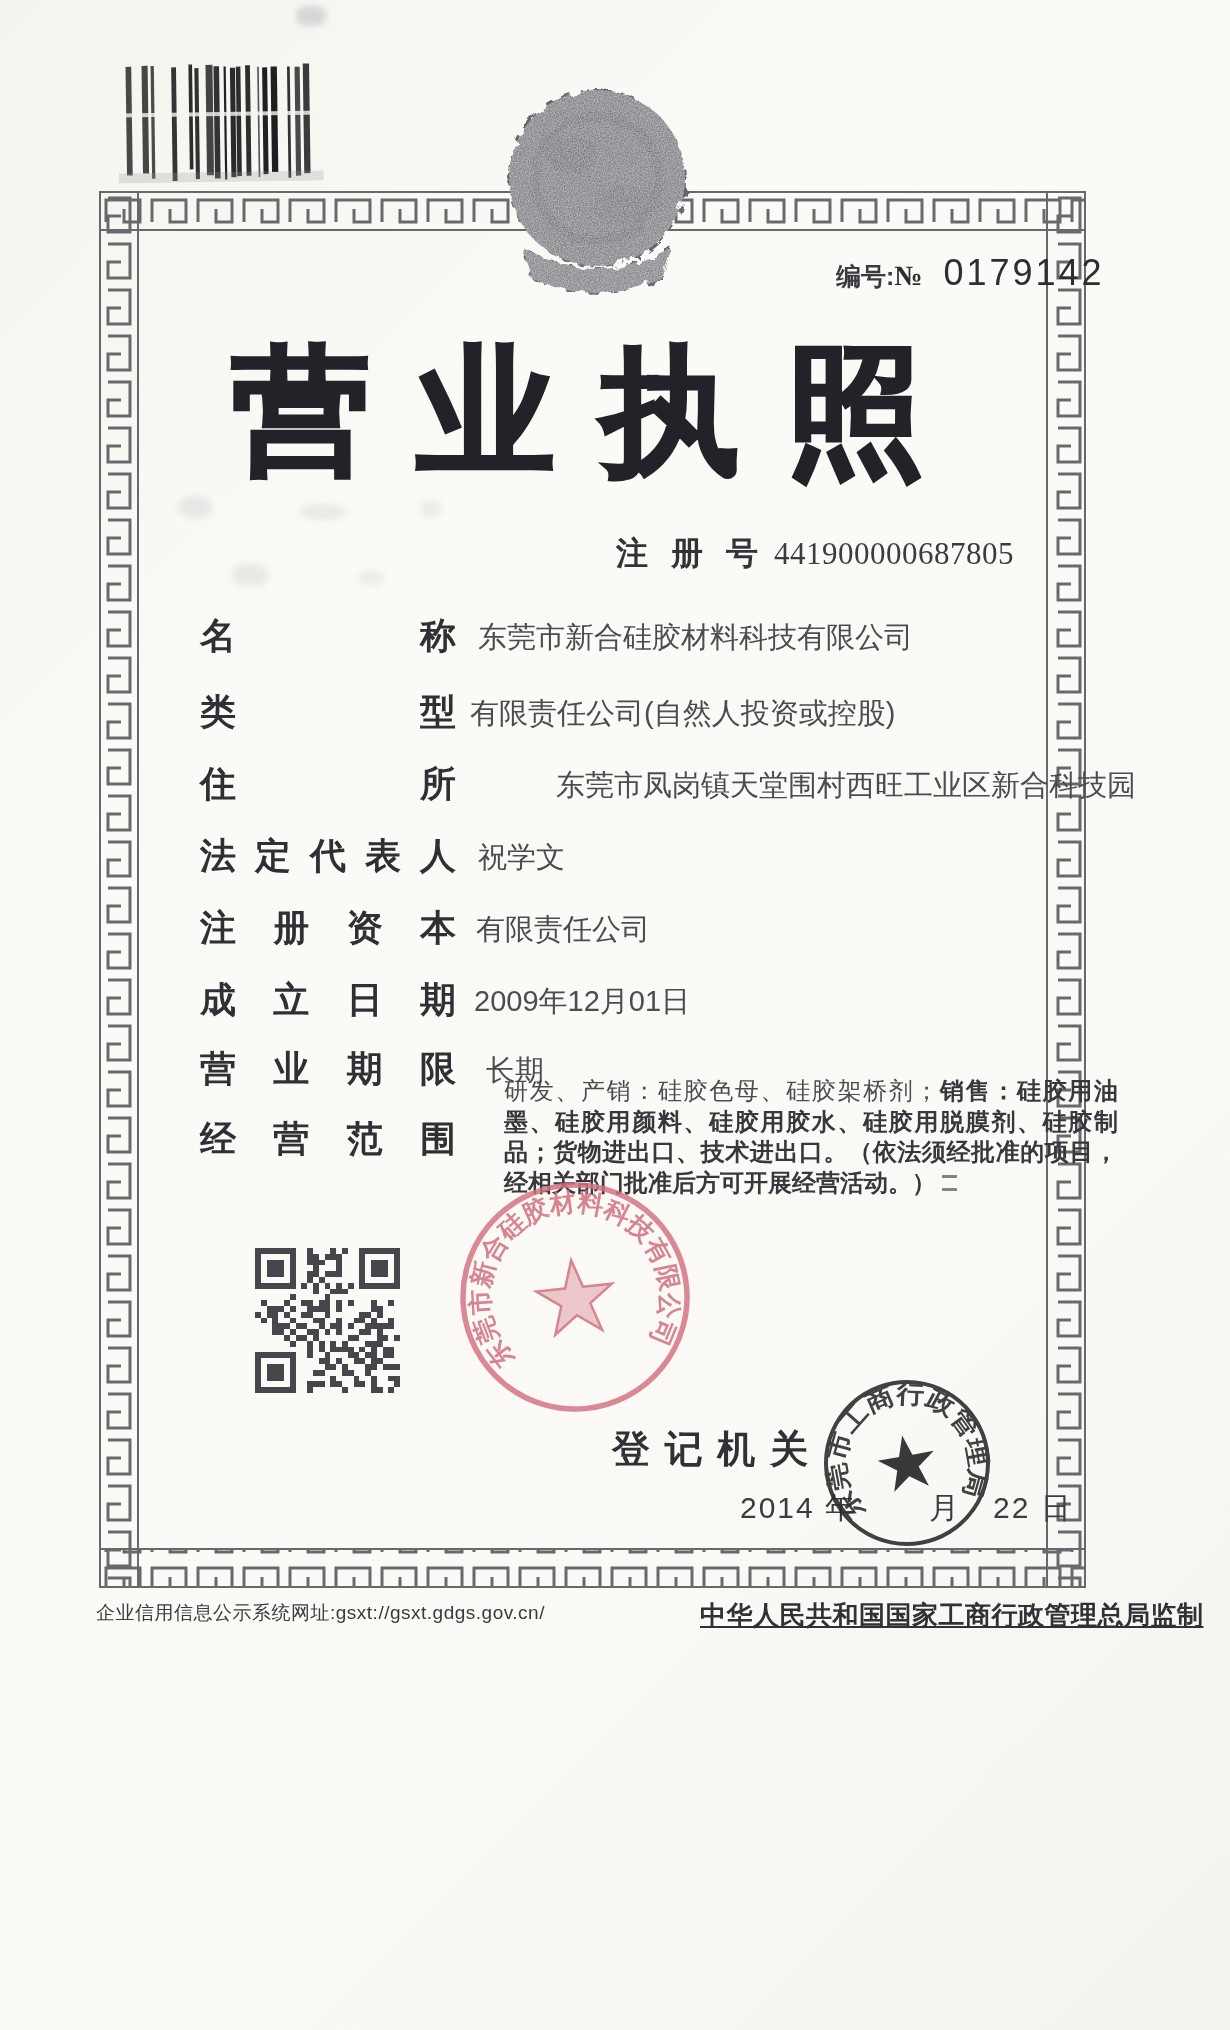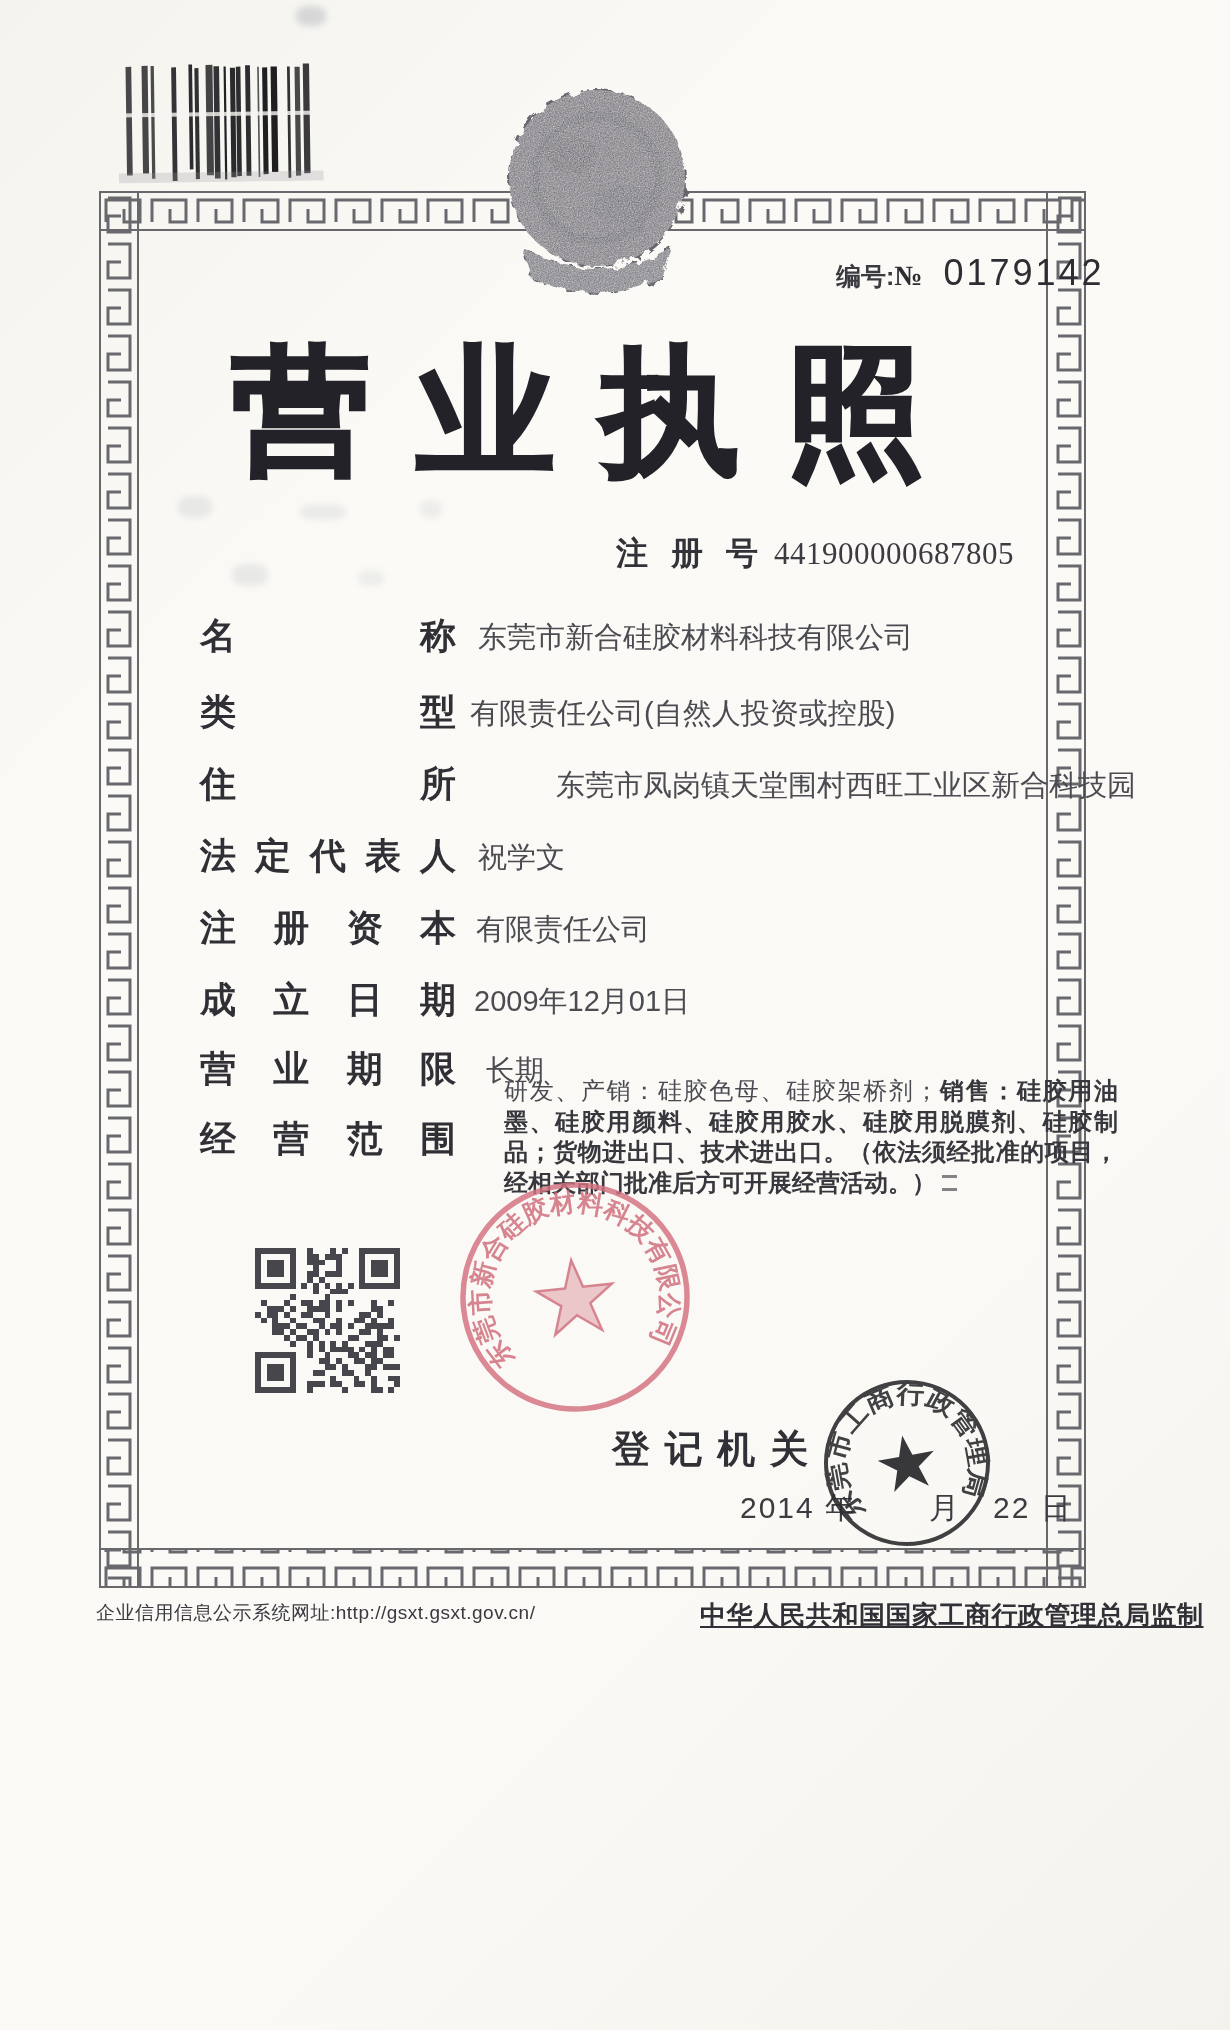--- a/index.html
+++ b/index.html
@@ -415,21 +415,21 @@
     <defs>
       <path id="stampArc" d="M 46.7 135.5 A 62 62 0 1 1 143.3 135.5" fill="none"></path>
     </defs>
     <circle cx="95" cy="95" r="81" fill="none" stroke="#2d2d30" stroke-width="4"></circle>
     <path d="M95,67 L101.8,87.7 L123.5,87.7 L105.9,100.6 L112.6,121.3 L95,108.5 L77.4,121.3 L84.1,100.6 L66.5,87.7 L88.2,87.7 Z" fill="#242428"></path>
     <text font-size="25" fill="#2d2d30" font-weight="bold">
       <textPath href="#stampArc" startOffset="0" textLength="278" lengthAdjust="spacingAndGlyphs">东莞市工商行政管理局</textPath>
     </text>
   </svg>
 
-  <div class="abs footer-left">企业信用信息公示系统网址:http://gsxt.gsxt.gov.cn/</div>
+  <div class="abs footer-left">企业信用信息公示系统网址:gsxt://gsxt.gdgs.gov.cn/</div>
   <div class="abs footer-right">中华人民共和国国家工商行政管理总局监制</div>
 
   <div class="smudge" style="left:178px;top:496px;width:34px;height:22px;opacity:.16;"></div>
   <div class="smudge" style="left:300px;top:504px;width:46px;height:16px;opacity:.14;"></div>
   <div class="smudge" style="left:420px;top:500px;width:22px;height:18px;opacity:.13;"></div>
   <div class="smudge" style="left:232px;top:564px;width:36px;height:22px;opacity:.16;"></div>
   <div class="smudge" style="left:358px;top:570px;width:26px;height:16px;opacity:.12;"></div>
   <div class="smudge" style="left:296px;top:6px;width:30px;height:20px;opacity:.3;"></div>
 </div>
 

